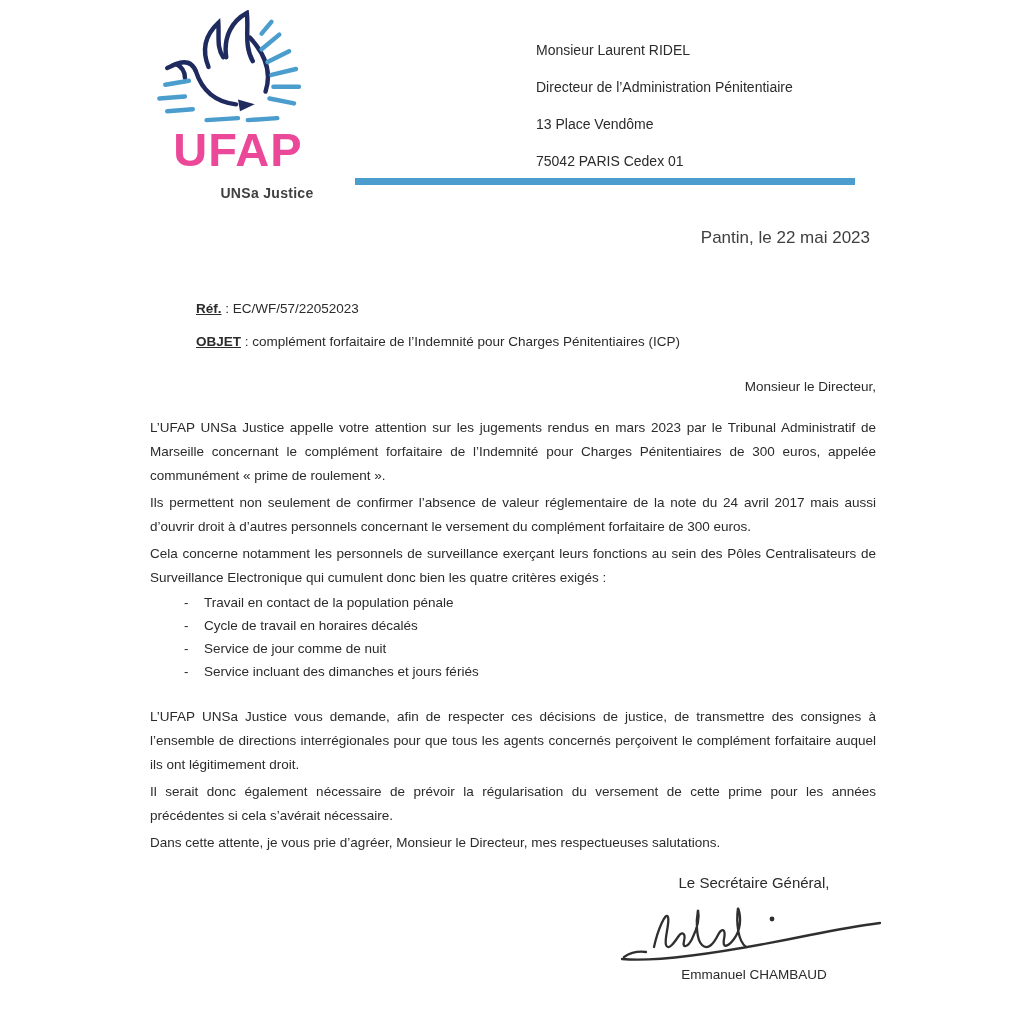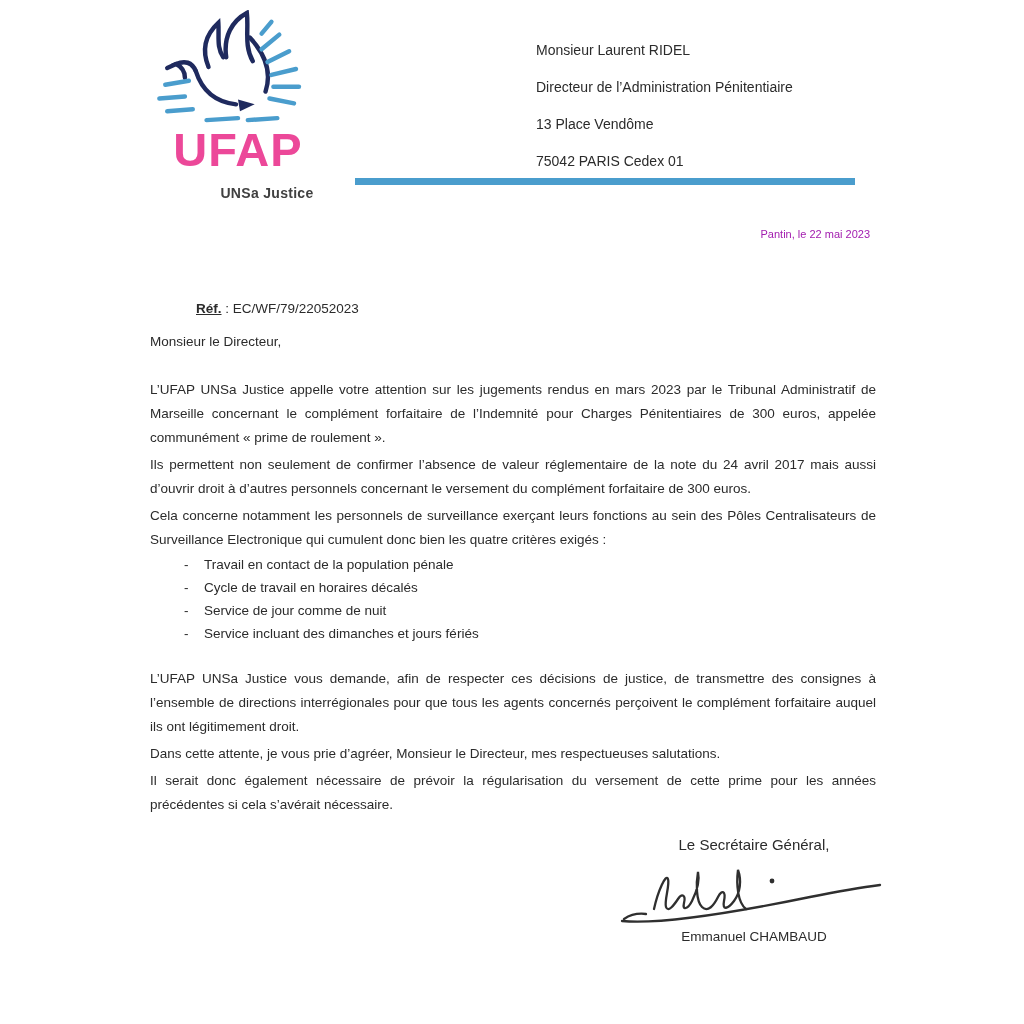--- a/index.html
+++ b/index.html
@@ -52,39 +52,39 @@
     left: 355px;
     top: 178px;
     width: 500px;
     height: 7px;
   }
 
   .dateline {
     position: absolute;
     top: 228px;
     right: 154px;
-    font-size: 11px;
-    color: #a21caf;
+    font-size: 17px;
+    color: #404040;
   }
 
   
   .main {
     position: absolute;
     left: 150px;
     top: 297px;
     width: 726px;
     font-size: 13.5px;
     line-height: 24px;
     text-align: justify;
     color: #2b2b2b;
   }
   .refline   { margin: 0 0 9px 0; text-align: left; }
   .subjectline { margin: 0 0 21px 0; text-align: left; }
   .hd-label { font-weight: 700; text-decoration: underline; margin-left: 46px; }
-  .salutation { margin: 0 0 24px 0; text-align: left; }
+  .salutation { margin: 0 0 17px 0; text-align: right; }
   .para { margin: 0 0 3px 0; }
   .bullets { margin: -2px 0 22px 0; }
   .bullet-row { display: flex; line-height: 23px; padding-left: 34px; text-align: left; }
   .bullet-dash { flex: none; width: 20px; }
 
   
   .sig-block {
     margin-top: 16px;
     margin-left: 452px;
     width: 304px;
@@ -139,23 +139,26 @@
       <div class="recipient-line">75042 PARIS Cedex 01</div>
     </div>
 
   <div class="rule" style="background:#4a9dcd"></div>
 
   <div class="dateline">Pantin, le 22 mai 2023</div>
 
   <div class="main">
 
     <div class="refline">
-      <span class="hd-label">Réf.</span><span> : </span><span>EC/WF/79/22052023</span>
-    </div>
-
+      <span class="hd-label">Réf.</span><span> : </span><span>EC/WF/57/22052023</span>
+    </div>
+
+    <div class="subjectline">
+      <span class="hd-label">OBJET</span><span> : </span><span>complément forfaitaire de l’Indemnité pour Charges Pénitentiaires (ICP)</span>
+    </div>
 
     <div class="salutation">Monsieur le Directeur,</div>
 
     <div>
         <p class="para">L’UFAP UNSa Justice appelle votre attention sur les jugements rendus en mars 2023 par le Tribunal Administratif de Marseille concernant le complément forfaitaire de l’Indemnité pour Charges Pénitentiaires de 300 euros, appelée communément « prime de roulement ».</p>
         <p class="para">Ils permettent non seulement de confirmer l’absence de valeur réglementaire de la note du 24 avril 2017 mais aussi d’ouvrir droit à d’autres personnels concernant le versement du complément forfaitaire de 300 euros.</p>
         <p class="para">Cela concerne notamment les personnels de surveillance exerçant leurs fonctions au sein des Pôles Centralisateurs de Surveillance Electronique qui cumulent donc bien les quatre critères exigés :</p>
       </div>
 
     <div class="bullets">
@@ -172,22 +175,22 @@
         <span class="bullet-text">Service de jour comme de nuit</span>
       </div>
         <div class="bullet-row">
         <span class="bullet-dash">-</span>
         <span class="bullet-text">Service incluant des dimanches et jours fériés</span>
       </div>
       </div>
 
     <div>
         <p class="para">L’UFAP UNSa Justice vous demande, afin de respecter ces décisions de justice, de transmettre des consignes à l’ensemble de directions interrégionales pour que tous les agents concernés perçoivent le complément forfaitaire auquel ils ont légitimement droit.</p>
+        <p class="para">Il serait donc également nécessaire de prévoir la régularisation du versement de cette prime pour les années précédentes si cela s’avérait nécessaire.</p>
         <p class="para">Dans cette attente, je vous prie d’agréer, Monsieur le Directeur, mes respectueuses salutations.</p>
-        <p class="para">Il serait donc également nécessaire de prévoir la régularisation du versement de cette prime pour les années précédentes si cela s’avérait nécessaire.</p>
       </div>
 
     <div class="sig-block">
       <div class="sig-title">Le Secrétaire Général,</div>
       <svg class="sig-svg" width="268" height="64" viewBox="0 0 268 64" fill="none" xmlns="http://www.w3.org/2000/svg">
         <g stroke="#2f2f2f" stroke-width="2.3" stroke-linecap="round" fill="none">
           <path d="M4,58 C10,54 18,52 26,53"></path>
           <path d="M2,60 C44,64 122,50 190,36 C220,30 244,26 260,24"></path>
           <path d="M34,48 C38,30 46,12 48,18 C50,24 44,40 46,46 C48,52 54,44 58,38 C62,32 66,34 64,42 C62,50 68,48 72,40 C76,32 80,20 78,11 C76,22 76,40 82,46 C88,52 94,44 98,36 C102,28 106,30 104,40 C102,50 108,48 114,40 C120,32 122,20 118,9 C116,24 118,42 126,48"></path>
         </g>

